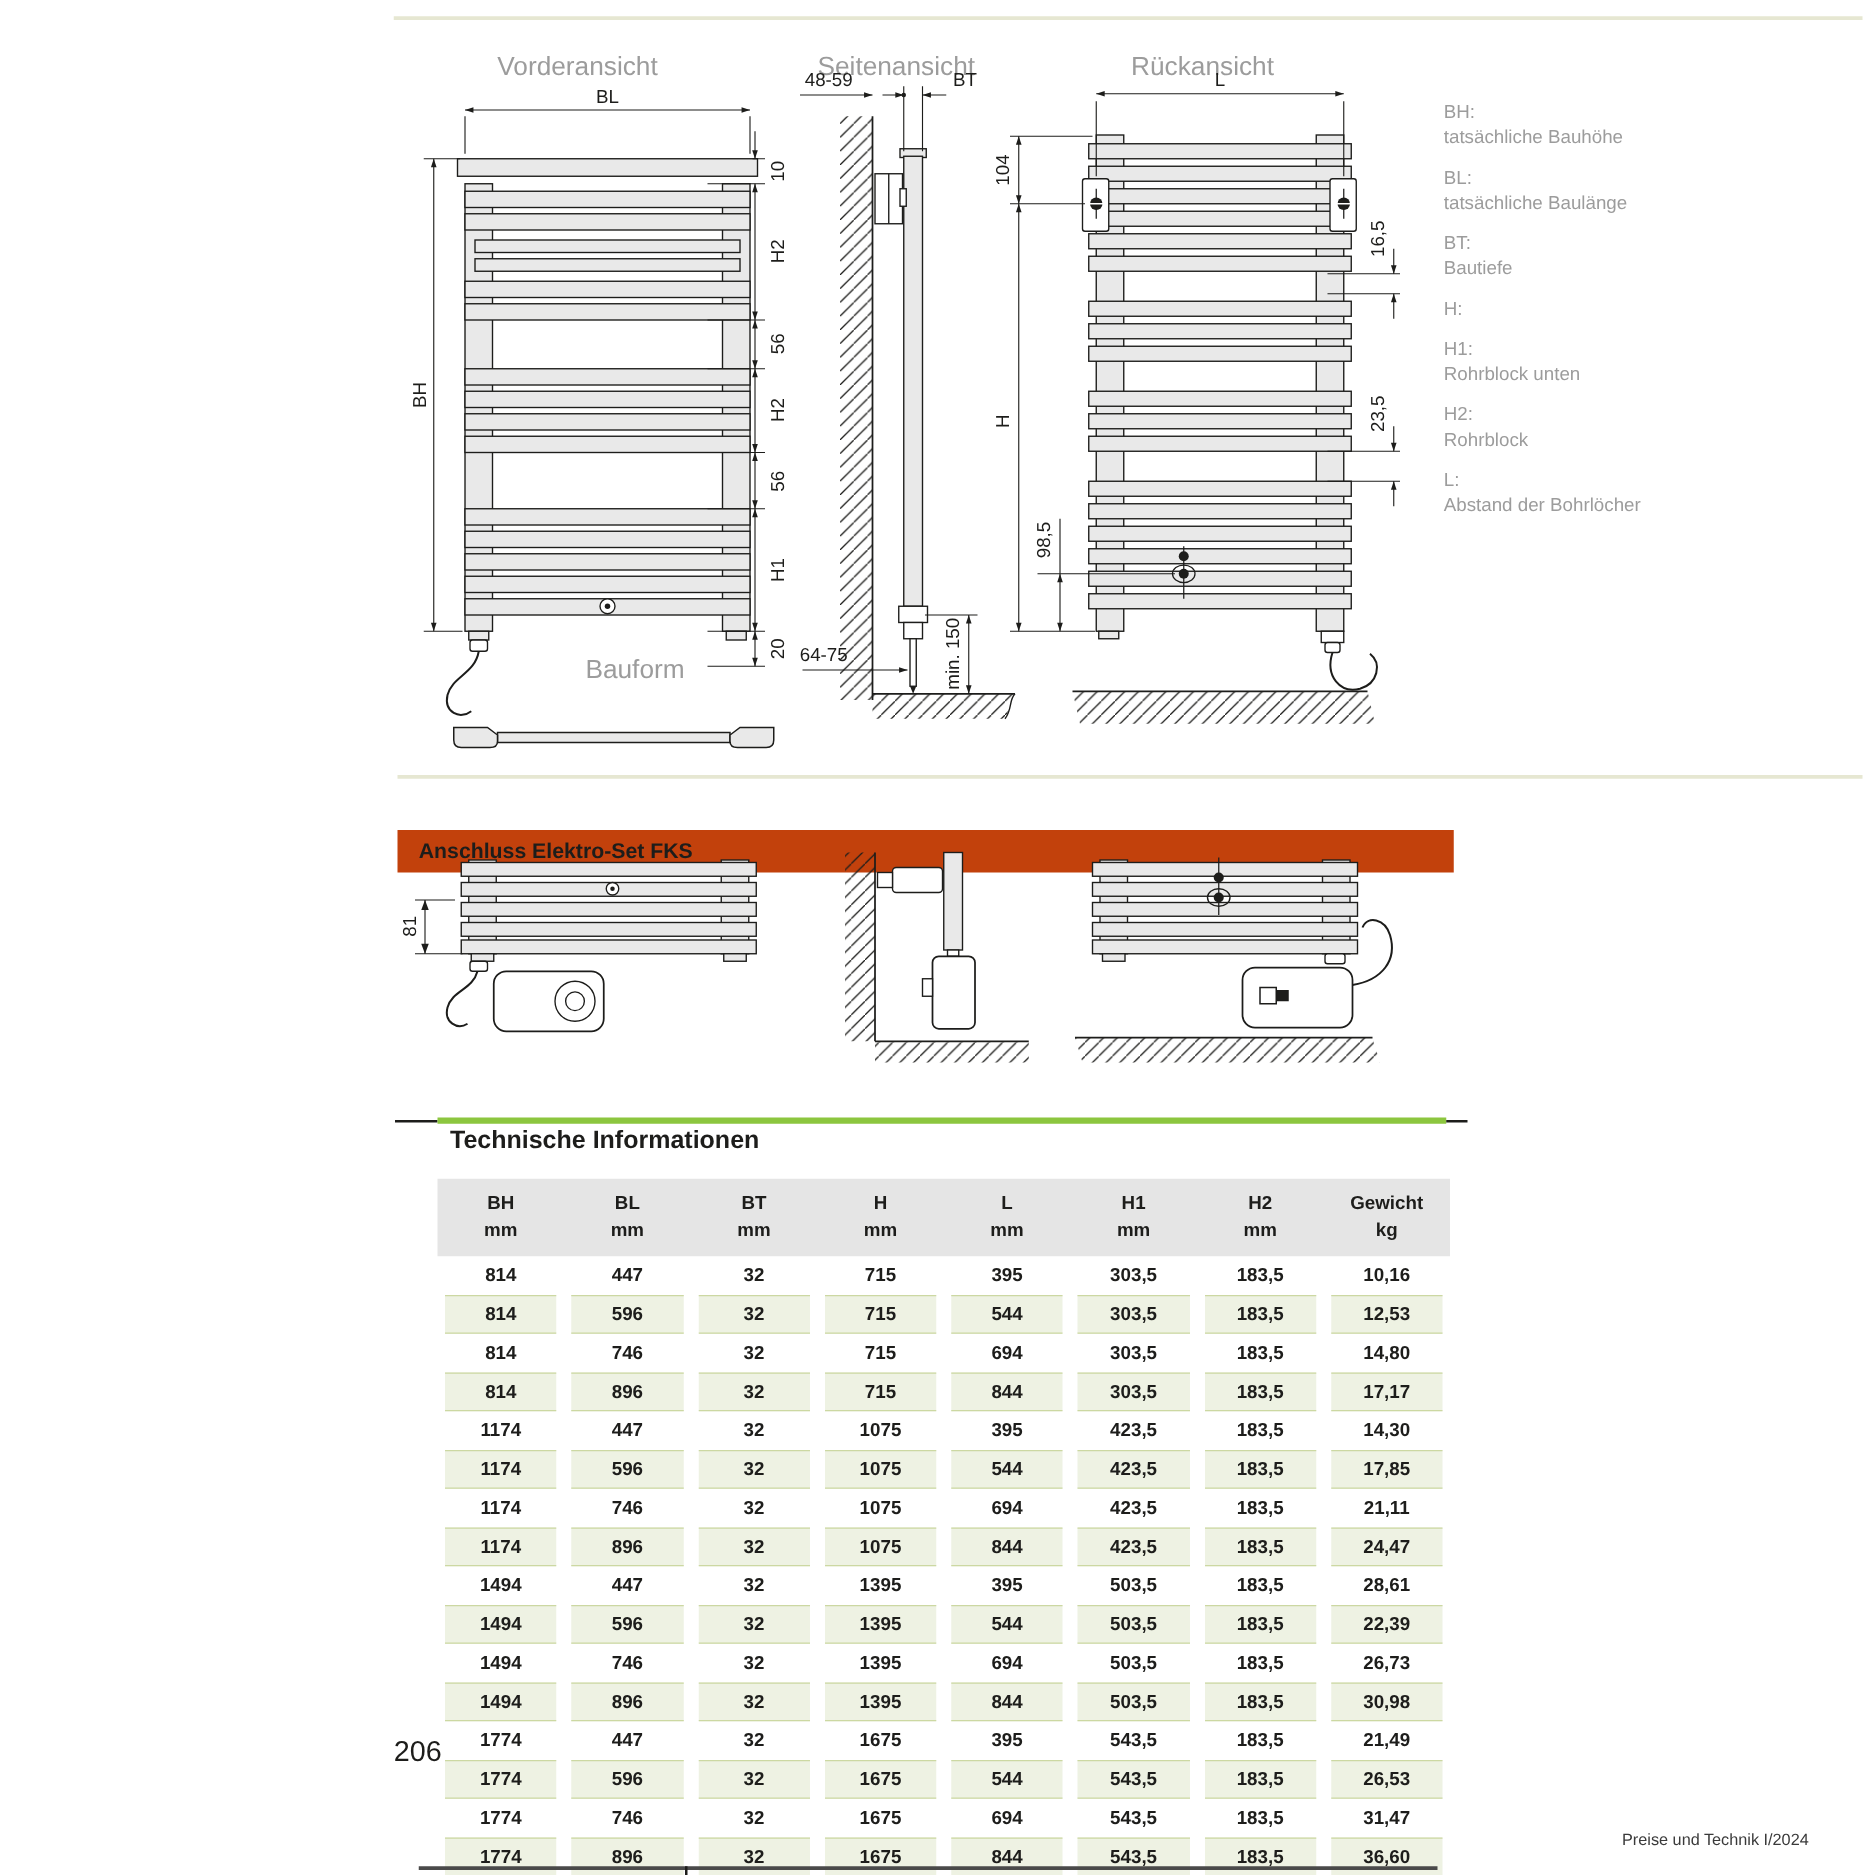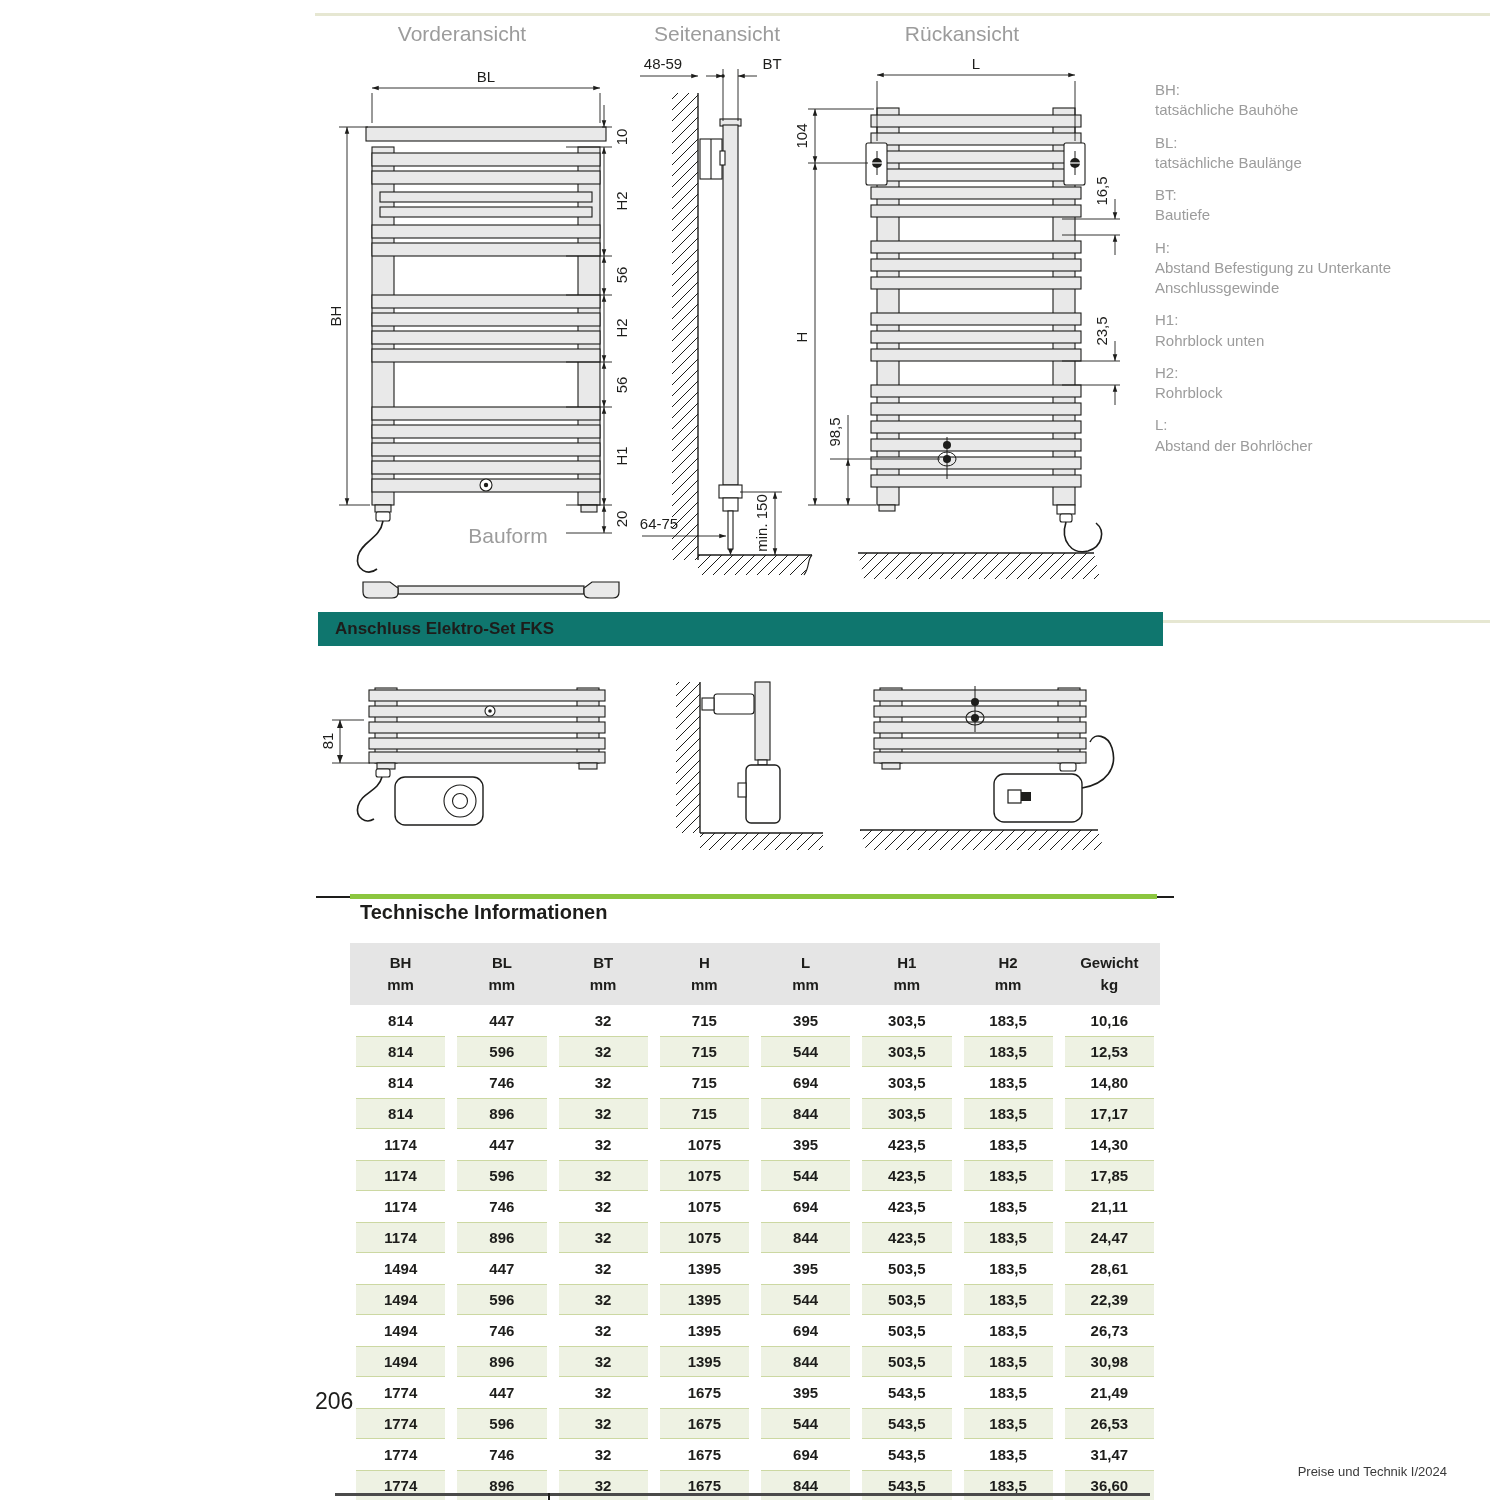--- a/index.html
+++ b/index.html
@@ -1,21 +1,21 @@
 <!DOCTYPE html>
 <html><head>
 <meta charset="utf-8">
 <style>
   html,body{margin:0;padding:0;background:#fff;}
   #page{position:relative;width:1500px;height:1500px;background:#fff;overflow:hidden;
         font-family:"Liberation Sans",sans-serif;color:#1d1d1b;}
   .abs{position:absolute;}
-  .vtitle{font-size:21px;color:#9c9c9c;text-align:center;width:240px;}
+  .vtitle{font-size:21px;color:#9c9c9c;text-align:center;width:240px;margin-top:20px;}
   .hline{height:2.5px;background:#e6e7d2;}
-  .barhdr{left:318px;top:612px;width:845px;height:34px;background:#0f766e;
+  .barhdr{left:318px;top:664px;width:845px;height:34px;background:#c2410c;
           display:flex;align-items:center;padding-left:17px;box-sizing:border-box;
           font-weight:bold;font-size:17px;}
   .note{left:325px;top:846px;font-size:15.5px;color:#9c9c9c;}
   .greenline{left:350px;top:894px;width:807px;height:5px;background:#8cc63f;}
   .blackseg{background:#1d1d1b;height:2px;top:896px;}
   .ttitle{left:360px;top:901px;font-size:20px;font-weight:bold;}
   #legend{left:1155px;top:80px;width:300px;}
   .leg-item{display:flex;margin-bottom:12px;font-size:15px;color:#9c9c9c;line-height:1.35;flex-direction:column;}
   .leg-key{width:38px;flex:none;}
   .leg-text{width:252px;white-space:pre-line;}
@@ -231,22 +231,20 @@
       <div class="leg-item">
         <span class="leg-key">BL:</span>
         <span class="leg-text">tatsächliche Baulänge</span>
       </div>
       <div class="leg-item">
         <span class="leg-key">BT:</span>
         <span class="leg-text">Bautiefe</span>
       </div>
       <div class="leg-item">
         <span class="leg-key">H:</span>
-        <span class="leg-text">Abstand Befestigung zu Unterkante
-Anschlussgewinde</span>
       </div>
       <div class="leg-item">
         <span class="leg-key">H1:</span>
         <span class="leg-text">Rohrblock unten</span>
       </div>
       <div class="leg-item">
         <span class="leg-key">H2:</span>
         <span class="leg-text">Rohrblock</span>
       </div>
       <div class="leg-item">

